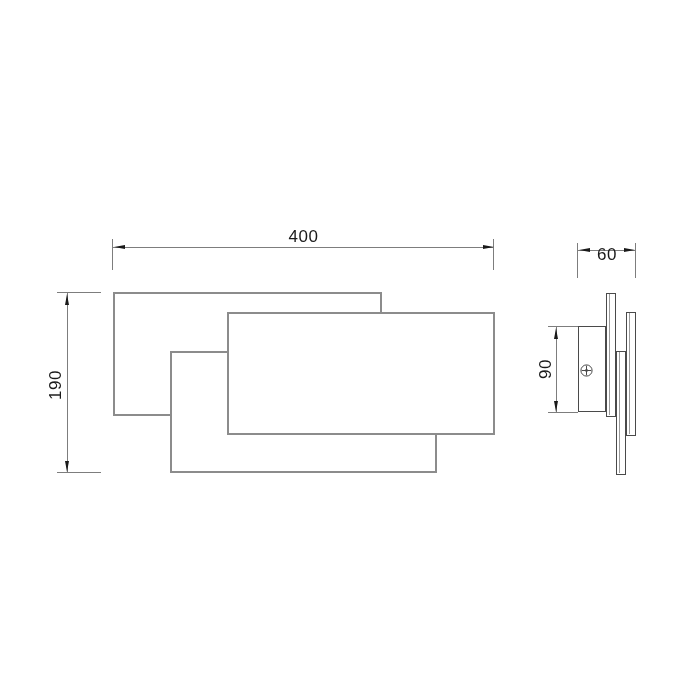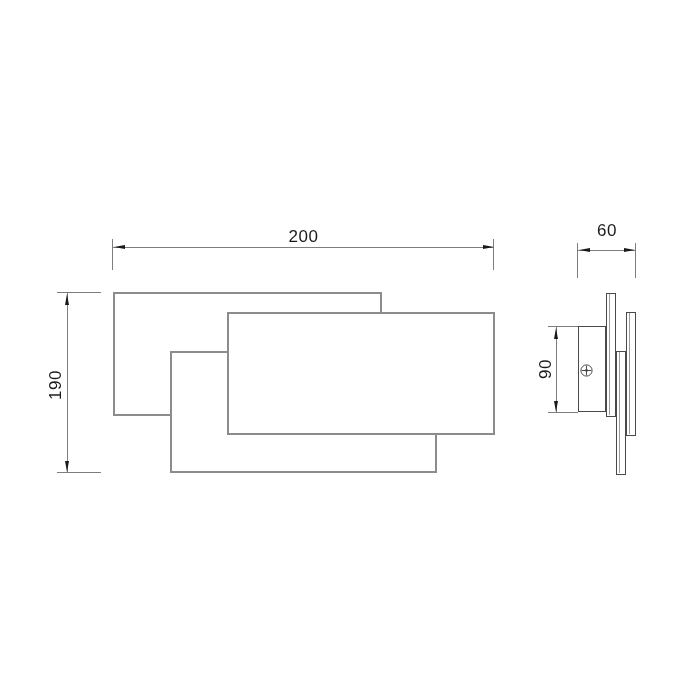--- a/index.html
+++ b/index.html
@@ -42,21 +42,21 @@
 
     <div class="fv-rect" style="left:227px; top:312px; width:268px; height:123px; z-index:3;"></div>
   </div>
 
   <div class="group">
     <div class="ln" style="left:112px; top:239px; width:1px; height:31px;"></div>
     <div class="ln" style="left:493px; top:239px; width:1px; height:31px;"></div>
     <div class="ln" style="left:113px; top:247px; width:381px; height:1px;"></div>
     <div class="arr arr-left" style="left:114px; top:245px;"></div>
     <div class="arr arr-right" style="left:483px; top:245px;"></div>
-    <div class="dim-label" style="left:113px; top:228px; width:381px;">200</div>
+    <div class="dim-label" style="left:113px; top:228px; width:381px;">400</div>
   </div>
 
   <div class="group">
     <div class="ln" style="left:57px; top:292px; width:44px; height:1px;"></div>
     <div class="ln" style="left:57px; top:472px; width:44px; height:1px;"></div>
     <div class="ln" style="left:67px; top:293px; width:1px; height:179px;"></div>
     <div class="arr arr-up" style="left:65px; top:294px;"></div>
     <div class="arr arr-down" style="left:65px; top:461px;"></div>
     <div class="dim-label rot" style="left:26px; top:376px; width:60px;">190</div>
   </div>
@@ -81,21 +81,21 @@
     <div class="sv-shape" style="left:626px; top:312px; width:10px; height:124px;"></div>
     <div class="inner-ln" style="left:629px; top:313px; width:1px; height:121px;"></div>
   </div>
 
   <div class="group">
     <div class="ln" style="left:577px; top:243px; width:1px; height:35px;"></div>
     <div class="ln" style="left:635px; top:243px; width:1px; height:35px;"></div>
     <div class="ln" style="left:578px; top:250px; width:58px; height:1px;"></div>
     <div class="arr arr-left" style="left:579px; top:248px;"></div>
     <div class="arr arr-right" style="left:624px; top:248px;"></div>
-    <div class="dim-label" style="left:578px; top:222px; width:58px;">60</div>
+    <div class="dim-label" style="left:578px; top:246px; width:58px;">60</div>
   </div>
 
   <div class="group">
     <div class="ln" style="left:548px; top:326px; width:30px; height:1px;"></div>
     <div class="ln" style="left:548px; top:412px; width:30px; height:1px;"></div>
     <div class="ln" style="left:556px; top:327px; width:1px; height:85px;"></div>
     <div class="arr arr-up" style="left:554px; top:328px;"></div>
     <div class="arr arr-down" style="left:554px; top:401px;"></div>
     <div class="dim-label rot" style="left:515px; top:360px; width:62px;">90</div>
   </div>

